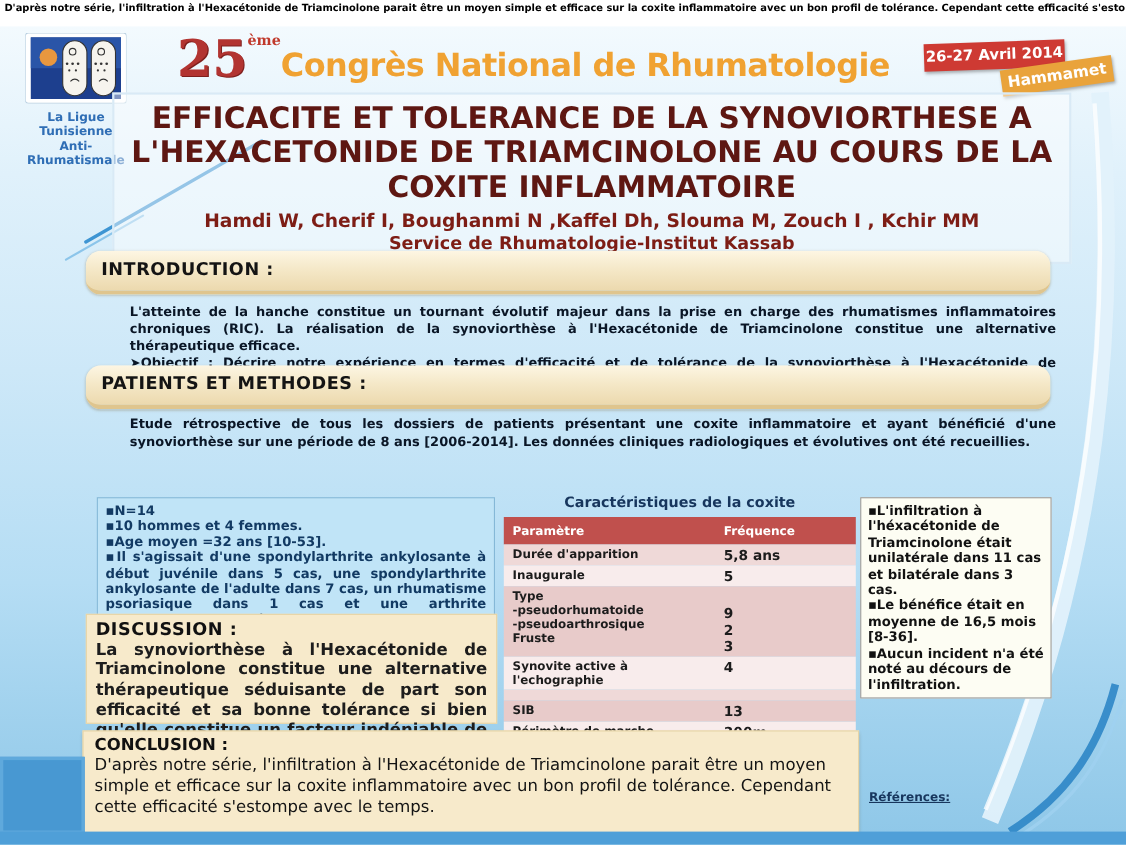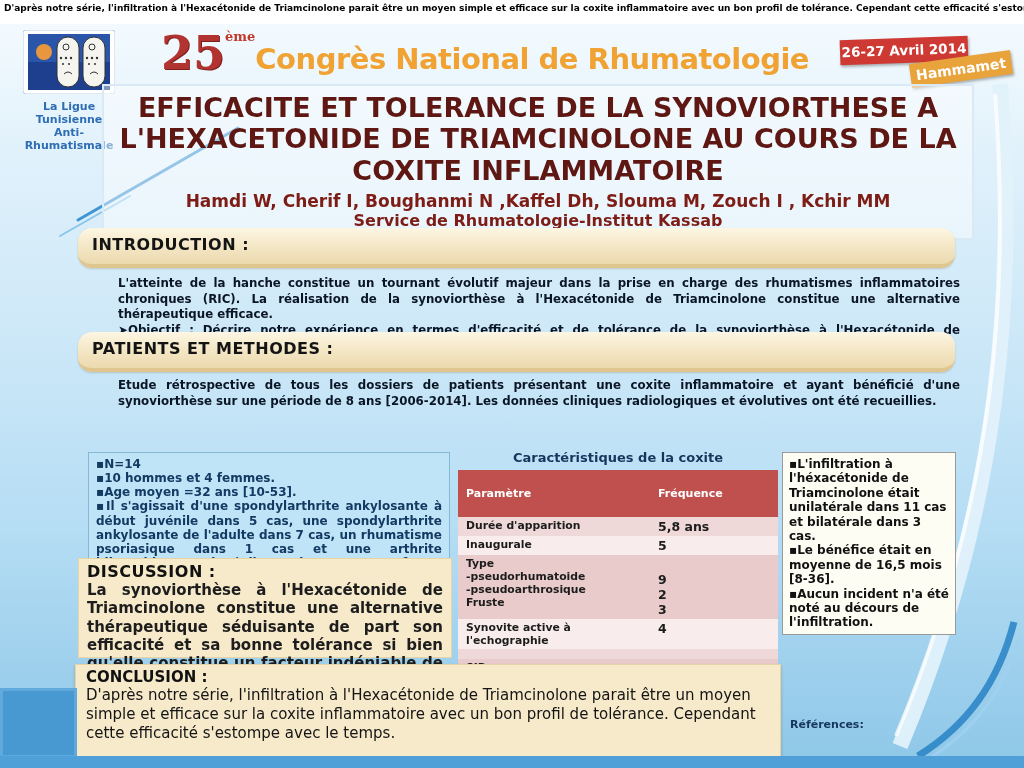--- a/index.html
+++ b/index.html
@@ -54,21 +54,21 @@
 
   
   .left-box { position:absolute; left:88px; top:428px; width:362px; background:#c0e4f7;
     border:1px solid #85b8d7; padding:4px 7px; font-size:12px; font-weight:bold; color:#123a63;
     line-height:1.18; text-align:justify; }
   .left-box div { margin:0; }
 
   .table-col { position:absolute; left:458px; top:426px; width:320px; }
   .table-title { text-align:center; font-size:13px; font-weight:bold; color:#17365d; margin-bottom:5px; }
   table.tbl { width:100%; border-collapse:collapse; table-layout:fixed; }
-  .tbl th { background:#c0504d; color:#fff; font-size:11px; font-weight:bold; text-align:left; padding:17px 8px; }
+  .tbl th { background:#c0504d; color:#fff; font-size:11px; font-weight:bold; text-align:left; padding:6px 8px; }
   .tbl td { font-size:10.8px; font-weight:bold; color:#1c1c1c; padding:2px 8px; vertical-align:top; white-space:pre-line; }
   .tbl td.freq { font-size:12.5px; }
   .tbl col.c1 { width:60%; } .tbl col.c2 { width:40%; }
   .rA { background:#efd9d8; } .rB { background:#f8ecec; } .rC { background:#e8cbca; }
   .rGap td { height:10px; padding:0 8px; }
 
   .right-box { position:absolute; left:782px; top:428px; width:174px; background:#fdfdf3;
     border:1px solid #9a9a9a; padding:4px 6px; font-size:12px; font-weight:bold; color:#111;
     line-height:1.2; }
 
@@ -79,21 +79,21 @@
   .disc-body { font-size:15px; font-weight:600; color:#1d1d1d; text-align:justify; line-height:1.22; }
 
   
   .concl-box { position:absolute; left:75px; top:640px; width:706px; height:94px; background:#f7eacb;
     border:1px solid #e6d4a6; padding:3px 10px; box-shadow:0 2px 3px rgba(90,70,30,.3); }
   .concl-heading { font-size:15px; font-weight:bold; color:#111; }
   .concl-body { font-size:15px; font-weight:500; color:#141414; line-height:1.28; }
 
   
   .refs { position:absolute; left:790px; top:694px; width:220px; font-size:11px; color:#17365d; line-height:1.3; }
-  .refs-heading { font-weight:bold; }
+  .refs-heading { font-weight:bold;text-decoration:underline; }
   .refs-item { font-weight:600; }
 
   
   .bottom-strip { position:absolute; left:0; bottom:0; width:1024px; height:12px; background:#4f9fd8; }
   .left-block { position:absolute; left:0; top:664px; width:77px; height:70px; background:#4898d2;
     border:3px solid #5fa9dc; }
 </style>
 </head>
 <body>
 

